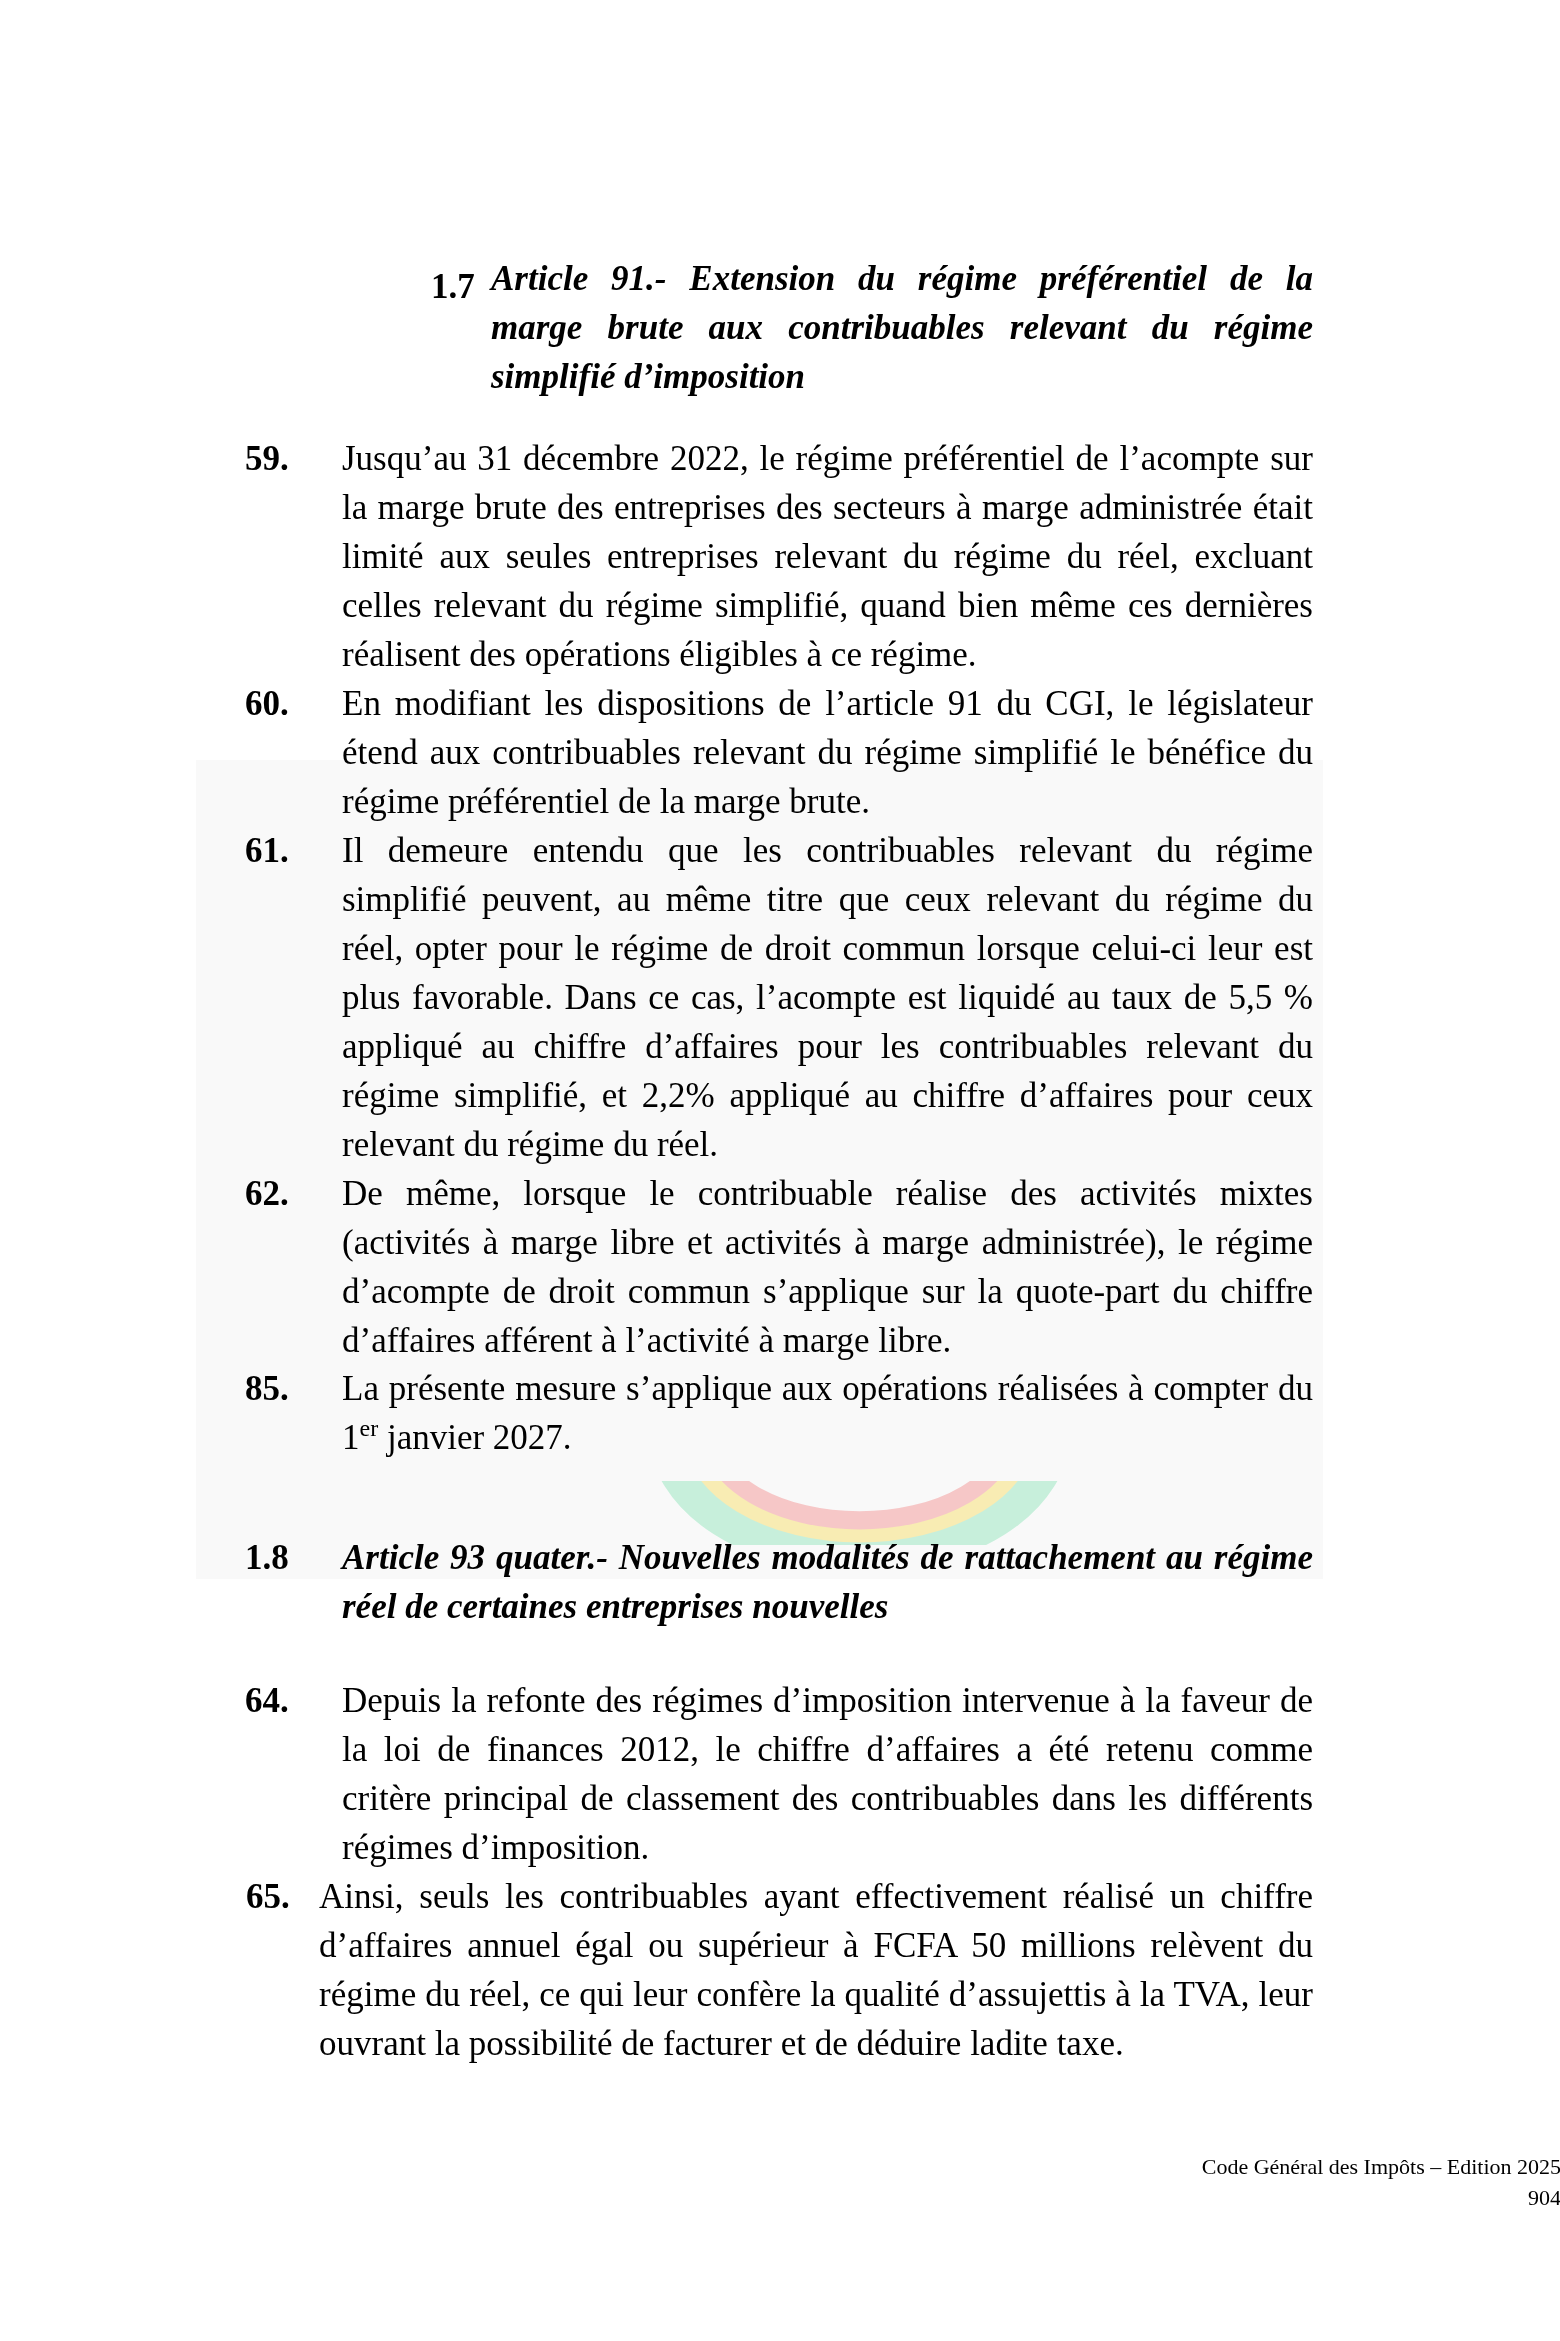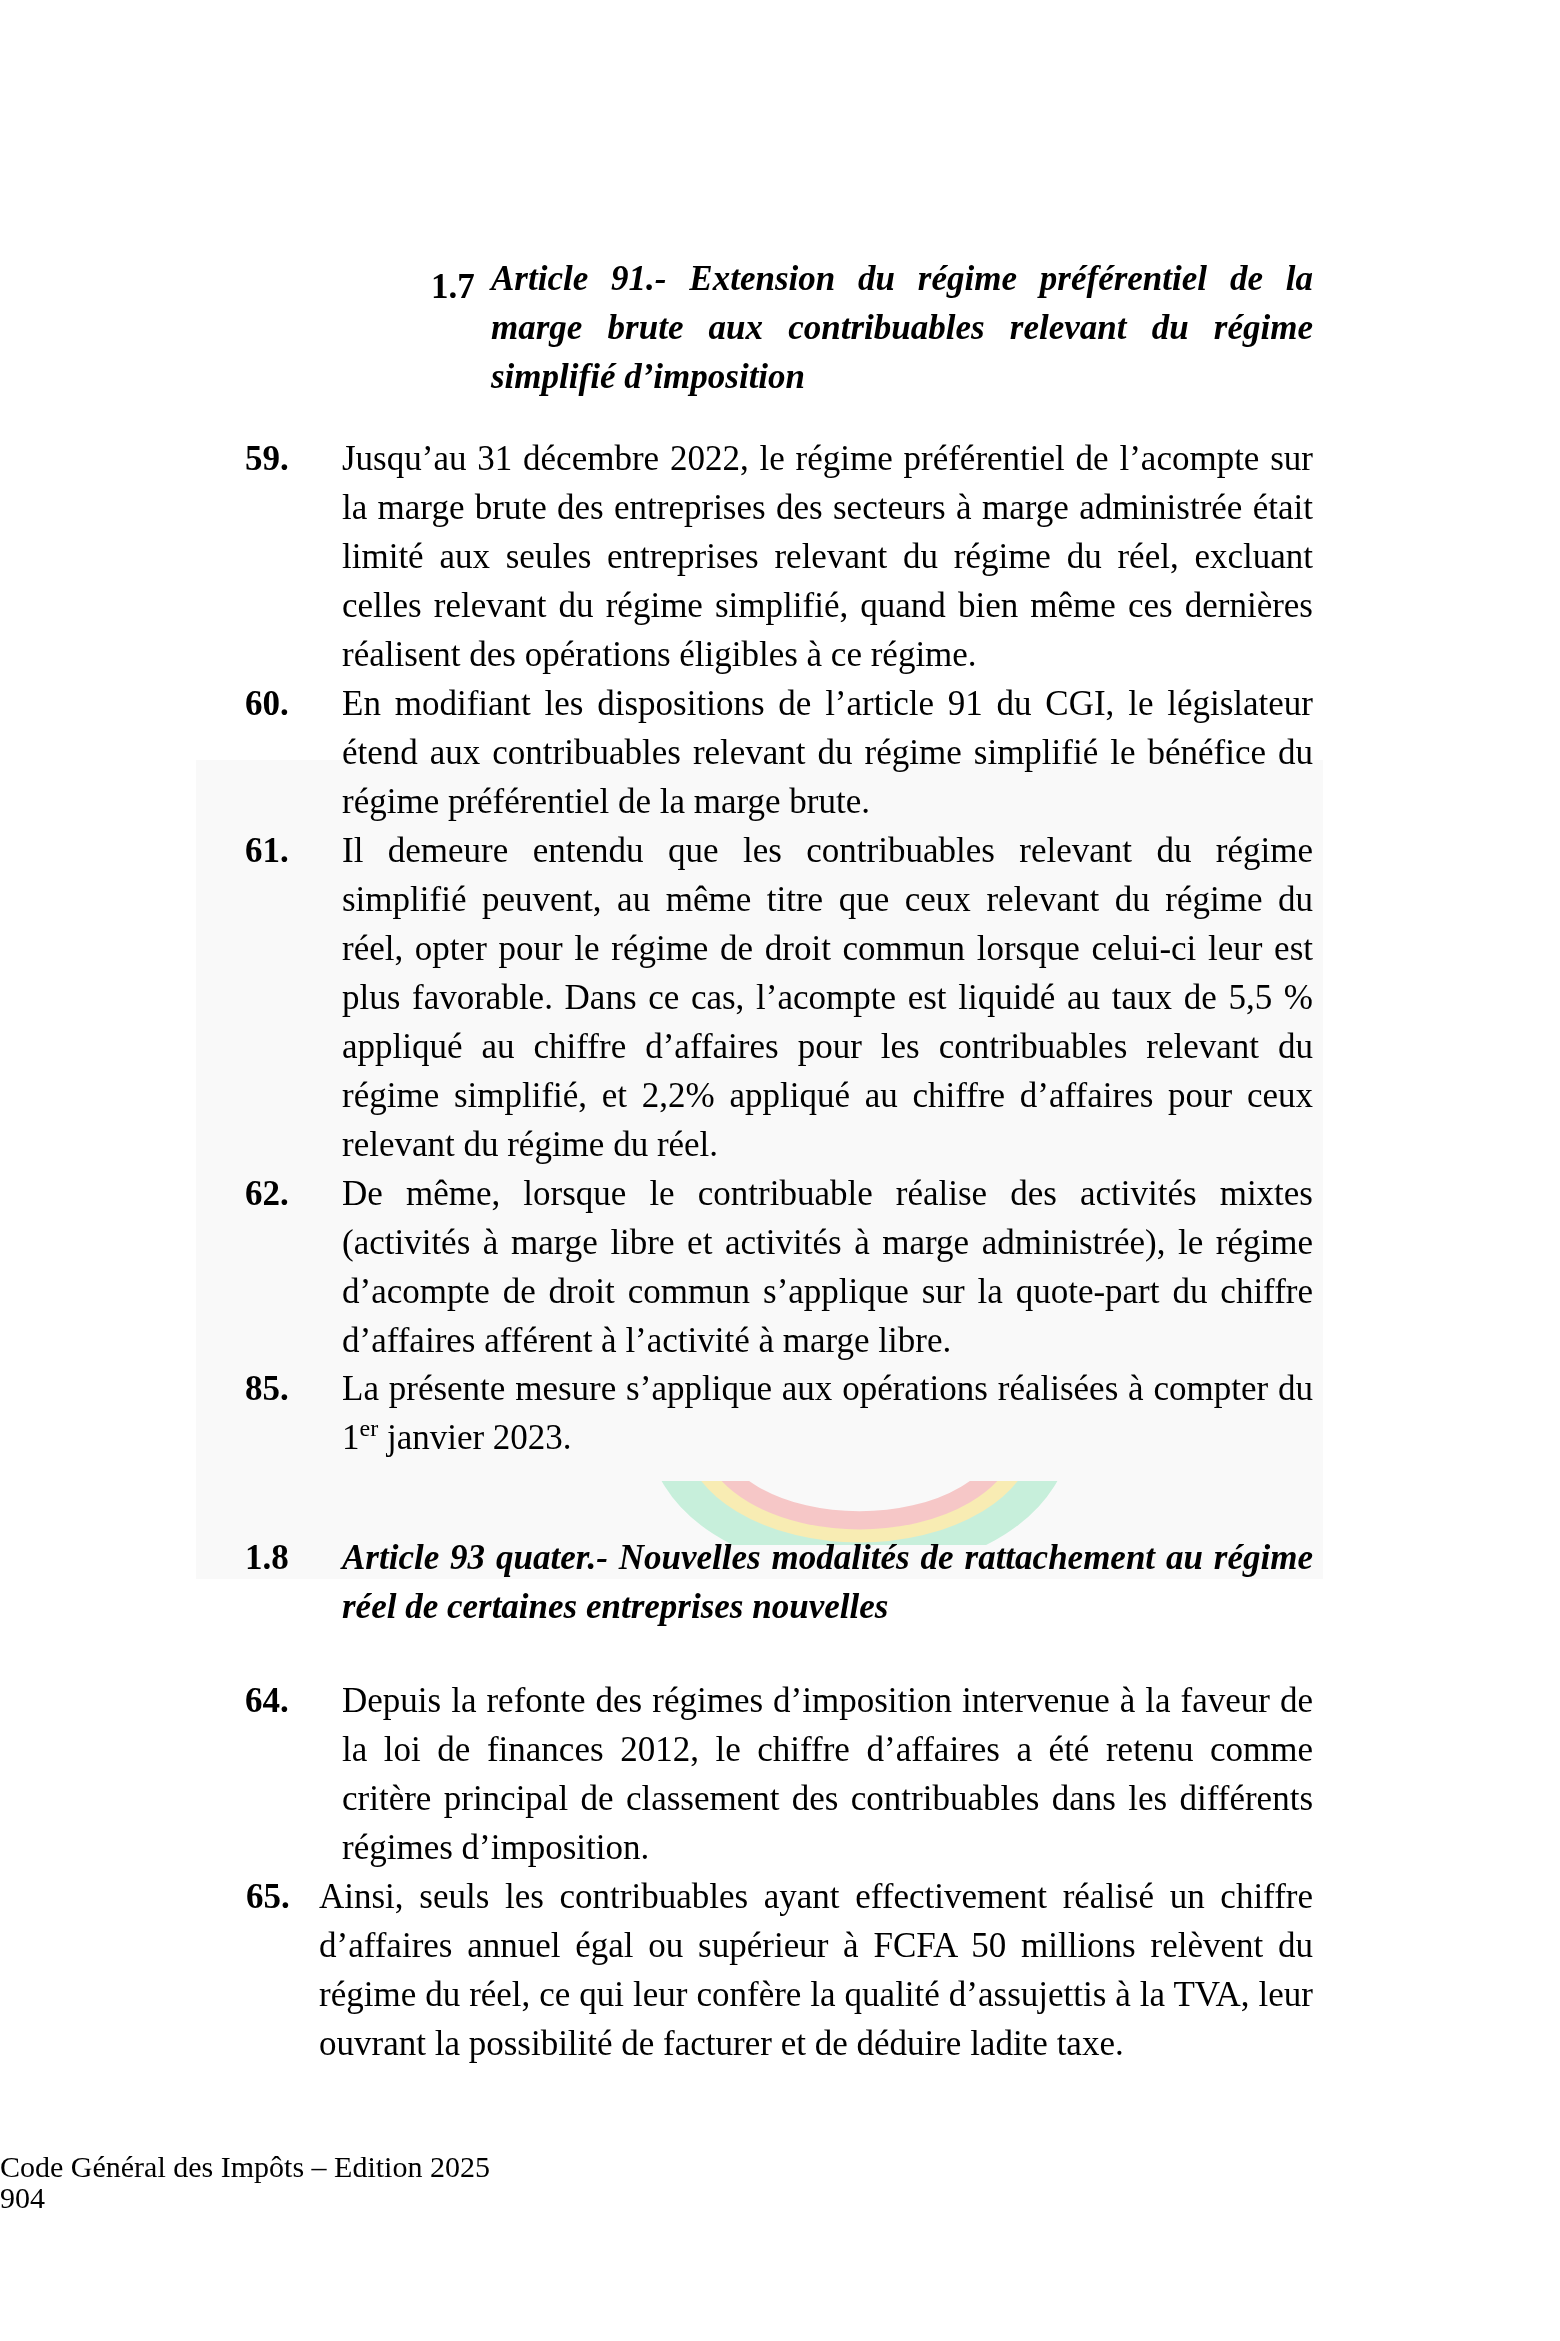--- a/index.html
+++ b/index.html
@@ -73,22 +73,22 @@
     }
     .para sup {
       font-size: 24px;
       line-height: 0;
       vertical-align: 13.2px;
     }
     .footer {
       position: absolute;
       left: 0;
       width: 1561px;
-      text-align: left;
-      font-size: 30px;
+      text-align: right;
+      font-size: 22px;
       line-height: 34px;
       z-index: 2;
     }
   </style>
 </head>
 <body>
 
 <div class="watermark-box"></div>
 <div class="watermark-arc">
   <svg width="405" height="64" viewBox="0 0 490 78">
@@ -126,21 +126,21 @@
     <span>Il demeure entendu que les contribuables relevant du régime simplifié peuvent, au même titre que ceux relevant du régime du réel, opter pour le régime de droit commun lorsque celui-ci leur est plus favorable. Dans ce cas, l’acompte est liquidé au taux de 5,5 % appliqué au chiffre d’affaires pour les contribuables relevant du régime simplifié, et 2,2% appliqué au chiffre d’affaires pour ceux relevant du régime du réel.</span>
   </div>
 
   <div class="para" style="left:342px; top:1169px; width:971px;">
     <span class="num" style="left:-97px; top:0;">62.</span>
     <span>De même, lorsque le contribuable réalise des activités mixtes (activités à marge libre et activités à marge administrée), le régime d’acompte de droit commun s’applique sur la quote-part du chiffre d’affaires afférent à l’activité à marge libre.</span>
   </div>
 
   <div class="para" style="left:342px; top:1364px; width:971px;">
     <span class="num" style="left:-97px; top:0;">85.</span>
-    <span>La présente mesure s’applique aux opérations réalisées à compter du 1</span><sup>er</sup><span> janvier 2023.</span>
+    <span>La présente mesure s’applique aux opérations réalisées à compter du 1</span><sup>er</sup><span> janvier 2027.</span>
   </div>
 
   <div class="heading" style="left:342px; top:1533px; width:971px;">
     <span class="num" style="left:-97px; top:0;">1.8</span><span class="art">Article 93 quater</span><span>.- </span><span>Nouvelles modalités de rattachement au régime réel de certaines entreprises nouvelles</span>
   </div>
 
   <div class="para" style="left:342px; top:1676px; width:971px;">
     <span class="num" style="left:-97px; top:0;">64.</span>
     <span>Depuis la refonte des régimes d’imposition intervenue à la faveur de la loi de finances 2012, le chiffre d’affaires a été retenu comme critère principal de classement des contribuables dans les différents régimes d’imposition.</span>
   </div>

